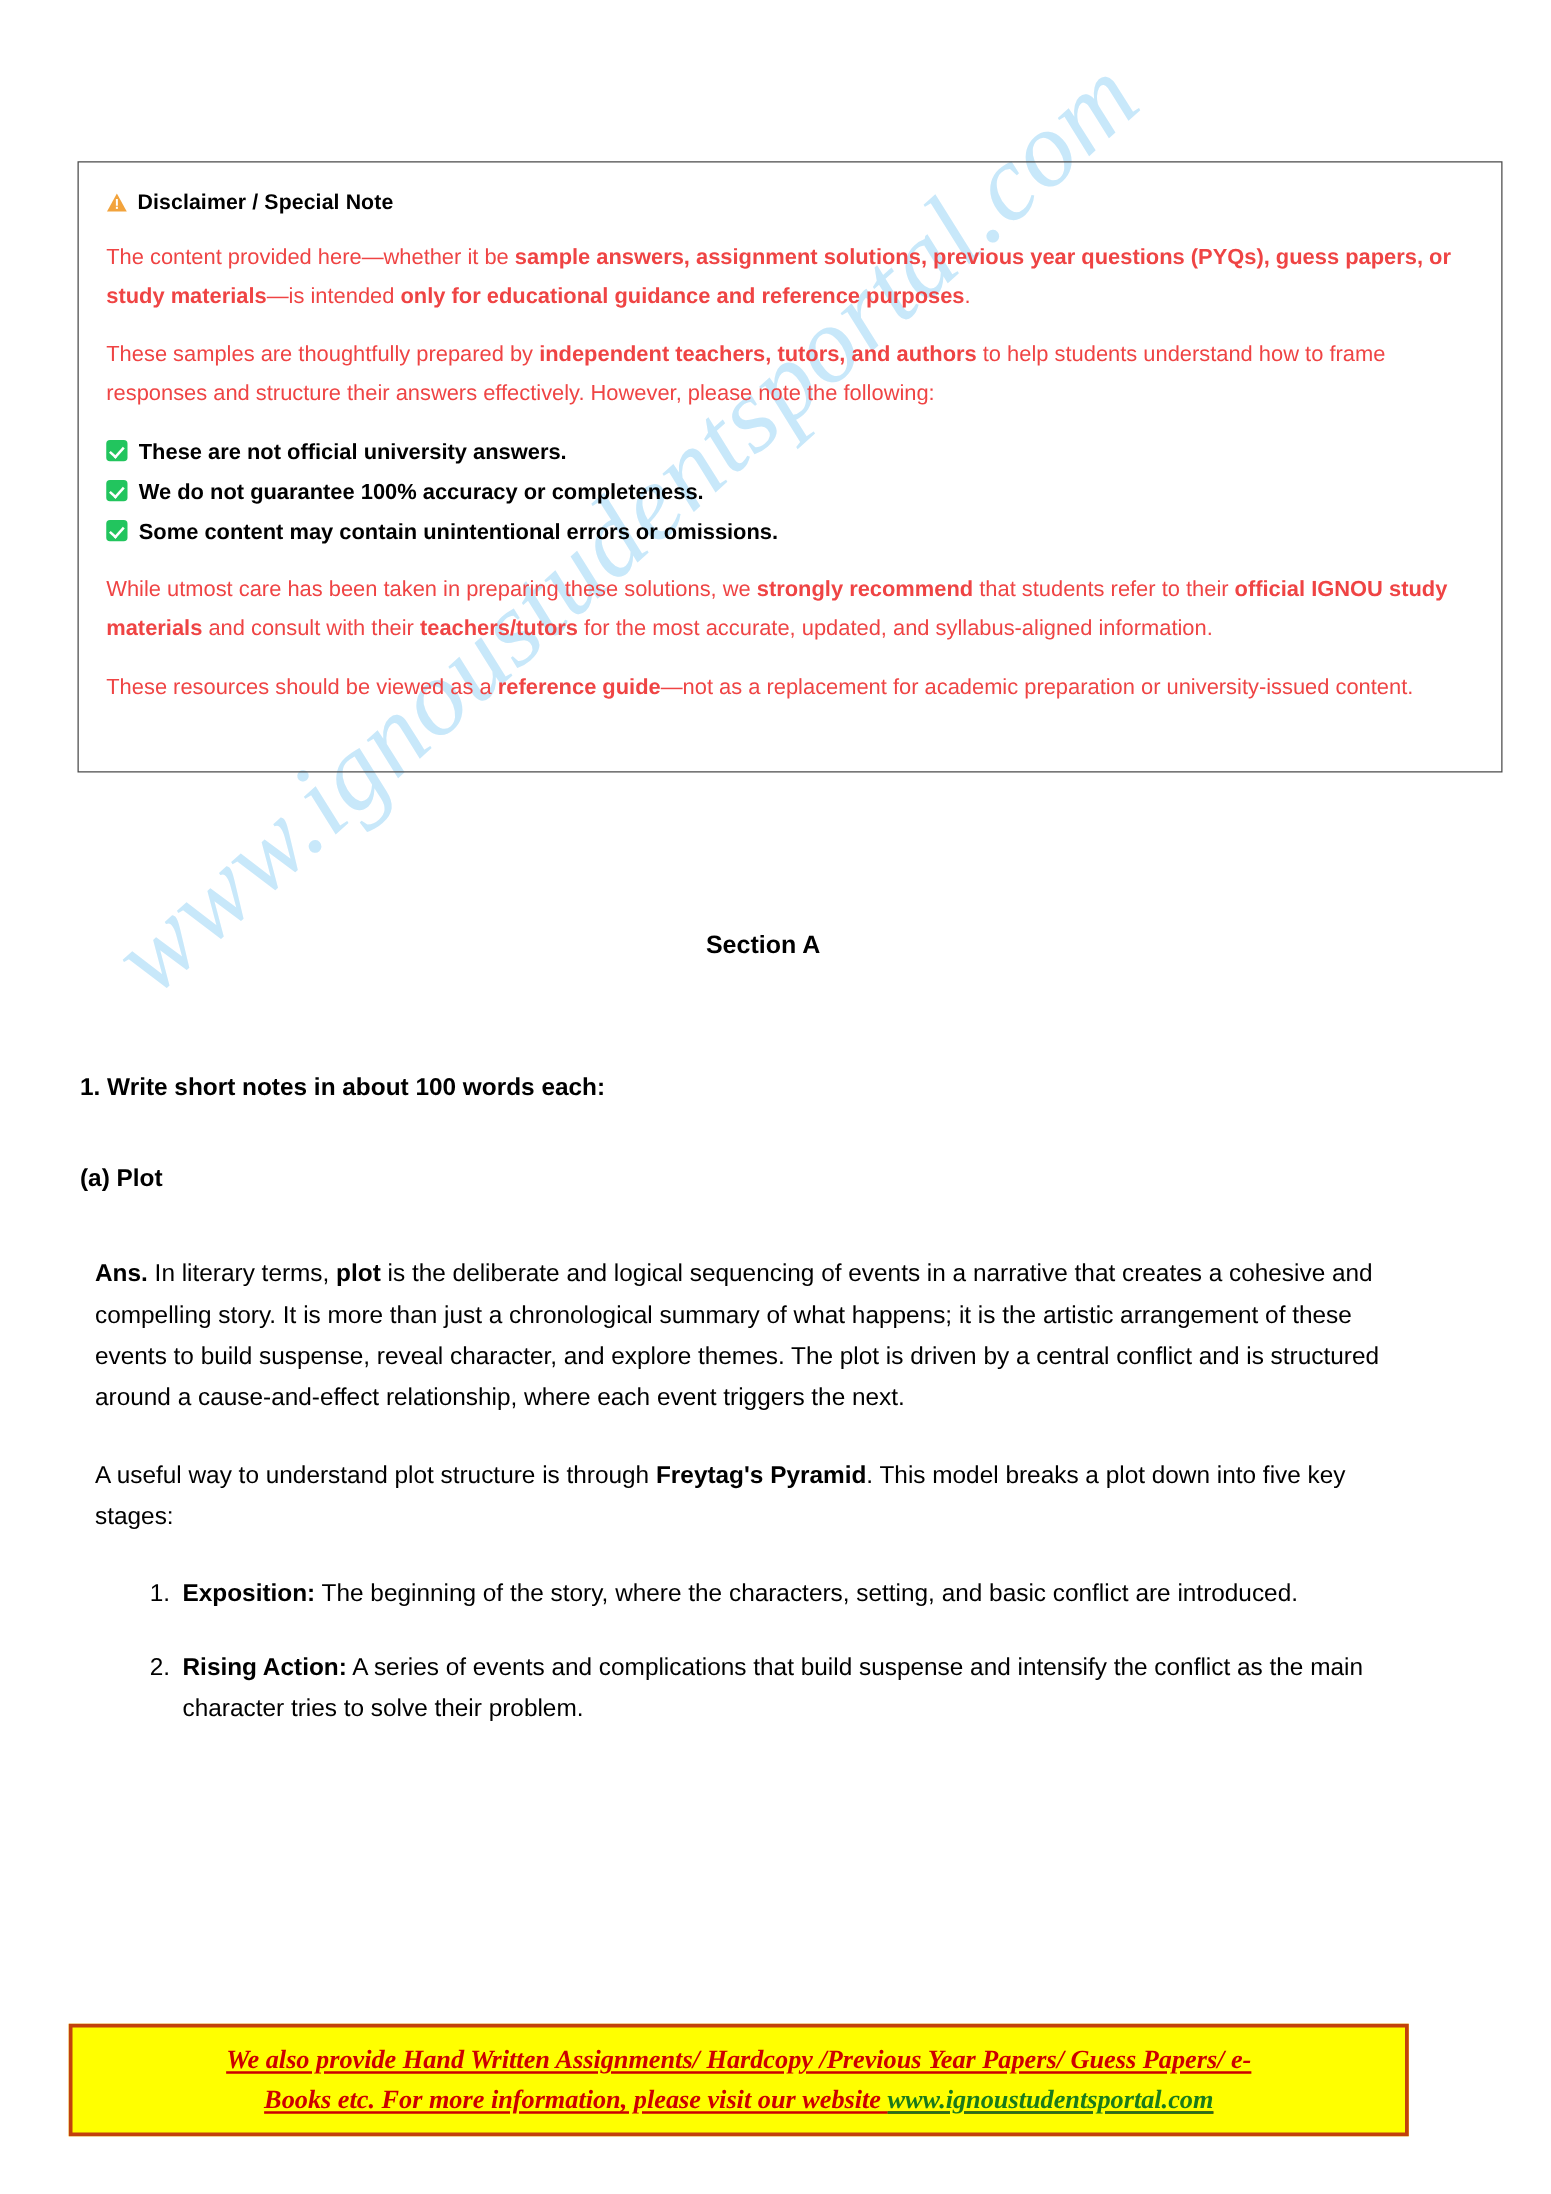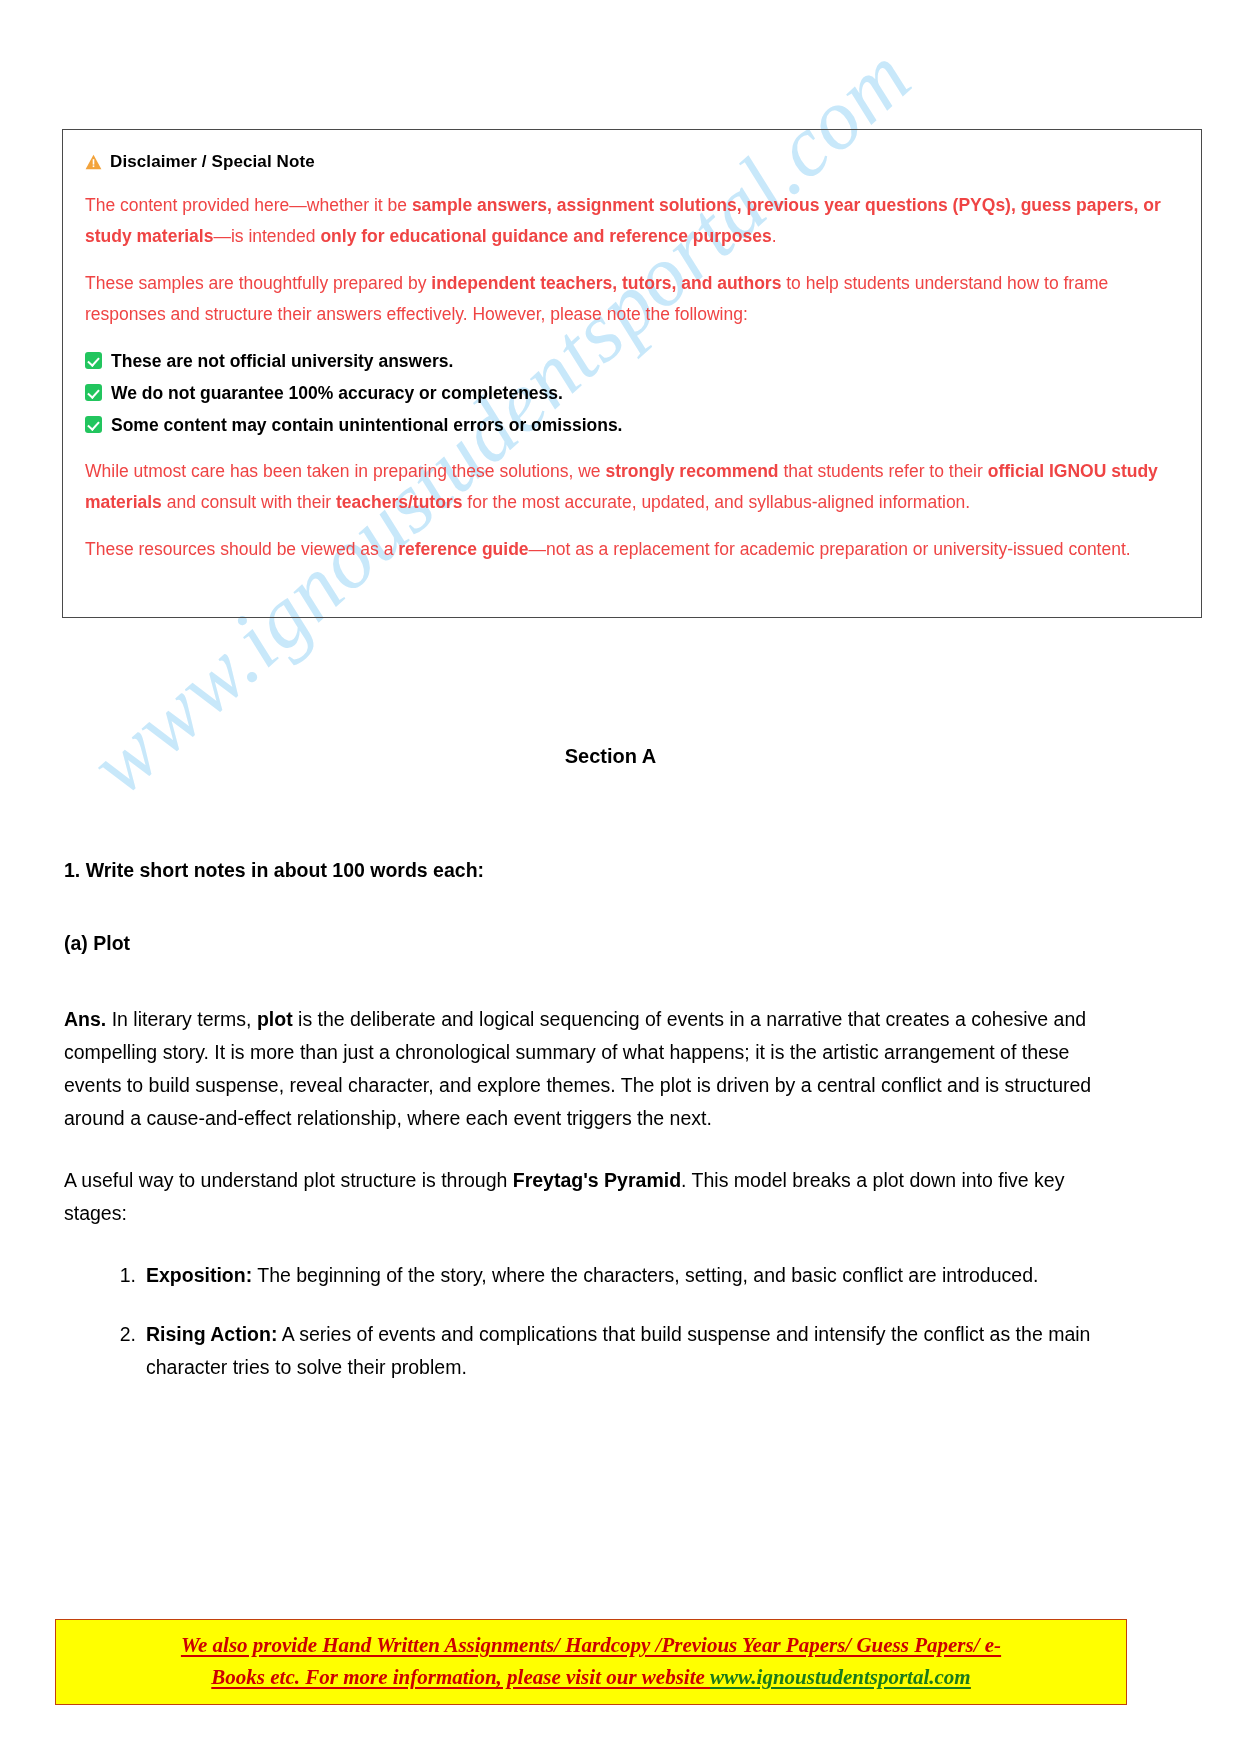--- a/index.html
+++ b/index.html
@@ -166,21 +166,21 @@
   }
   .sub-title {
     font-size: 19.5px;
     font-weight: bold;
     margin: 0 0 45px 0;
     line-height: 30px;
   }
   .ans-para {
     font-size: 19.5px;
     line-height: 33px;
-    margin: 0 0 29px 0;
+    margin: 0 0 29px 12px;
   }
   .ans-para b { font-weight: bold; }
 
   .stages {
     margin: 0;
     padding: 0 0 0 46px;
     list-style: none;
     counter-reset: stage;
   }
   .stage-item {
@@ -201,21 +201,21 @@
   .stage-item b { font-weight: bold; }
 
   
   .footer-banner {
     position: absolute;
     left: 55px;
     top: 1619px;
     width: 1072px;
     box-sizing: border-box;
     background: #ffff00;
-    border: 1px solid #c2410c;
+    border: 3px solid #c2410c;
     padding: 9px 14px 11px 14px;
     text-align: center;
     z-index: 14;
   }
   .footer-line {
     font-family: "Liberation Serif", serif;
     font-style: italic;
     font-weight: bold;
     font-size: 21px;
     line-height: 32px;

